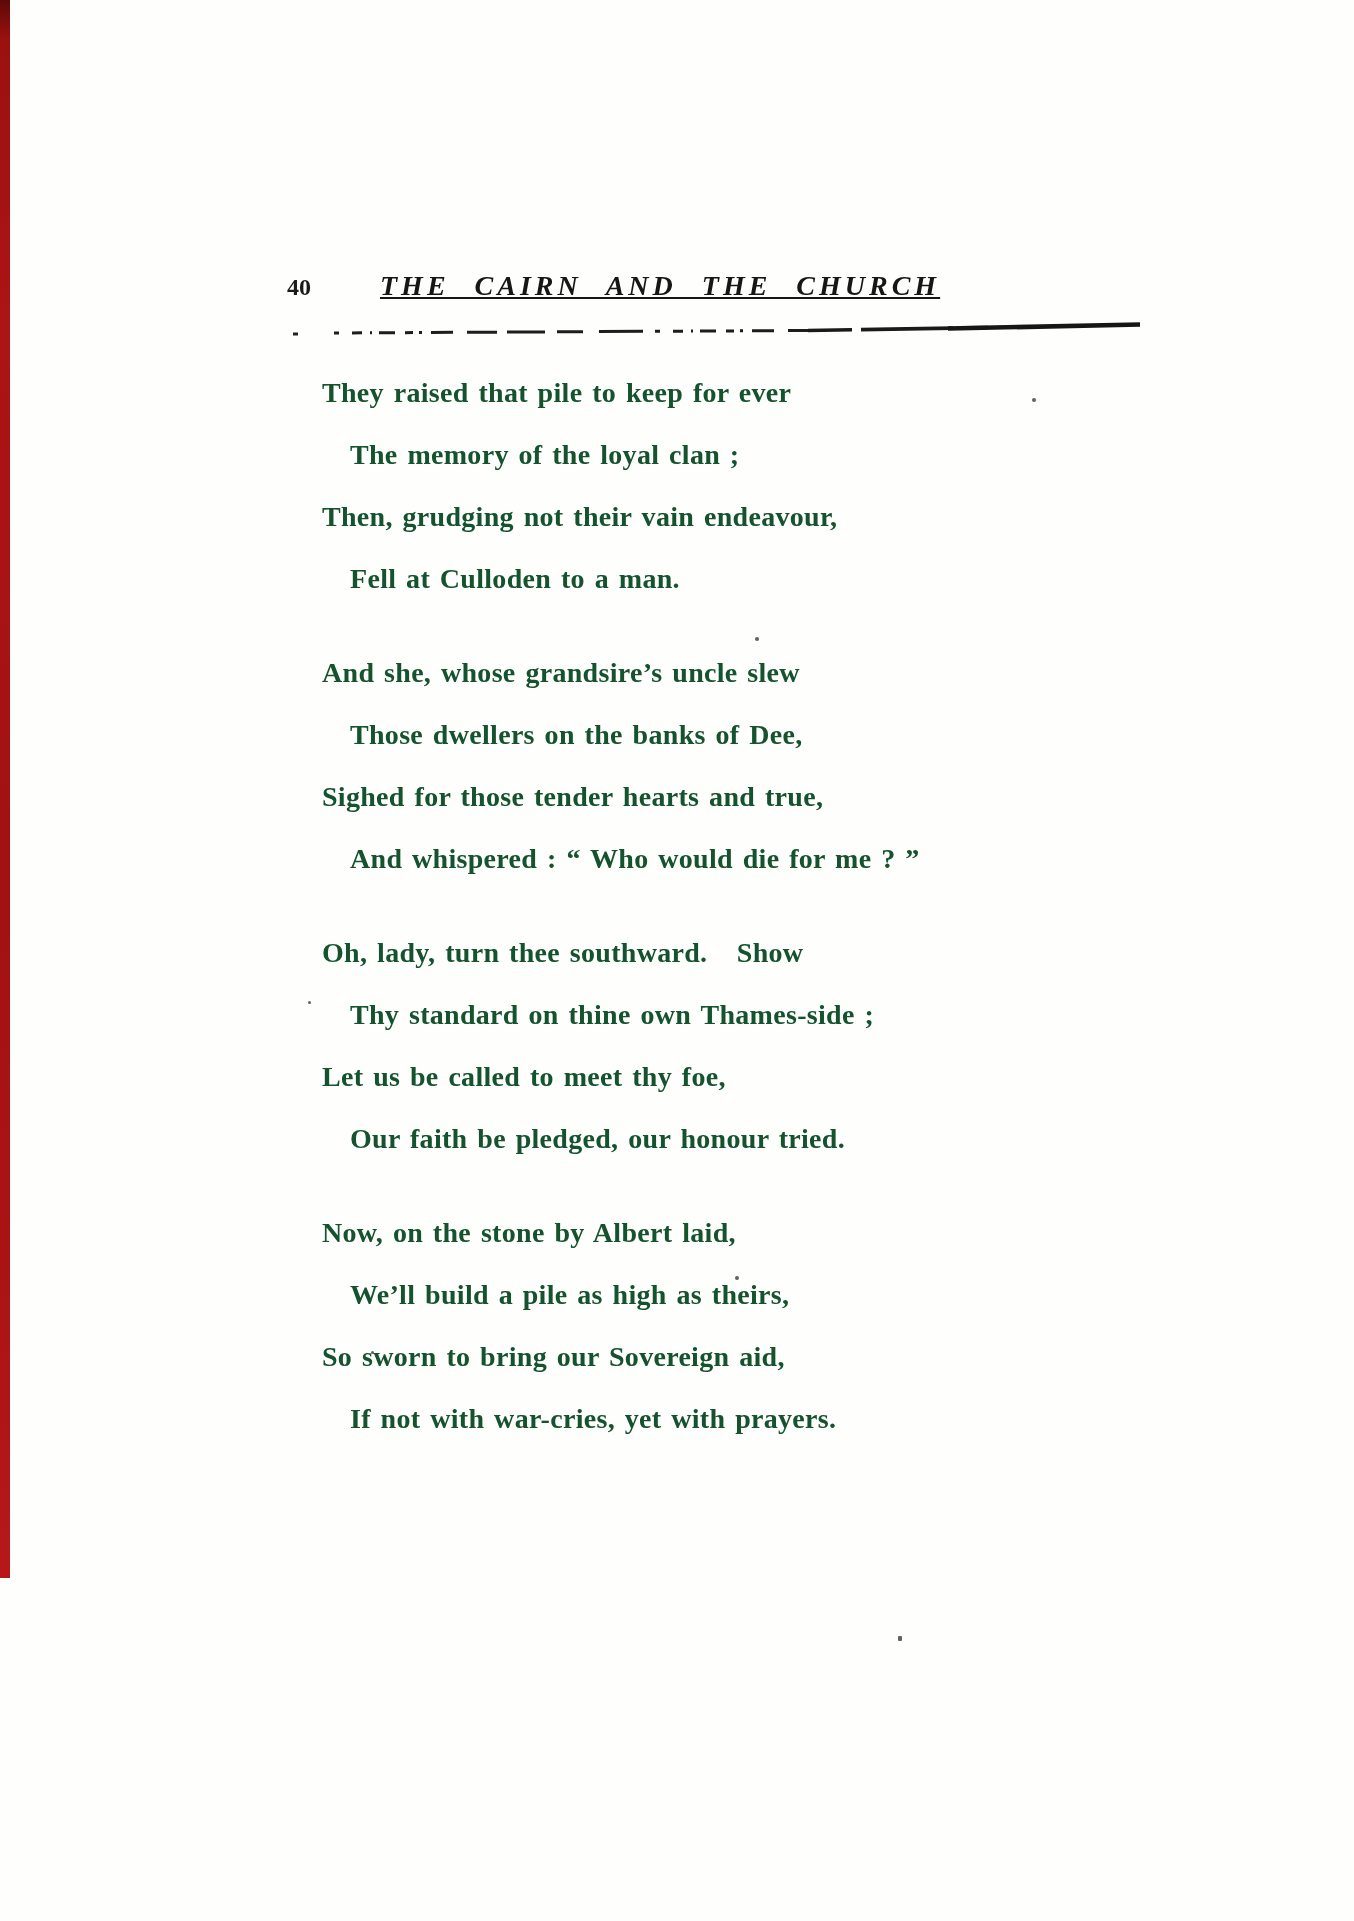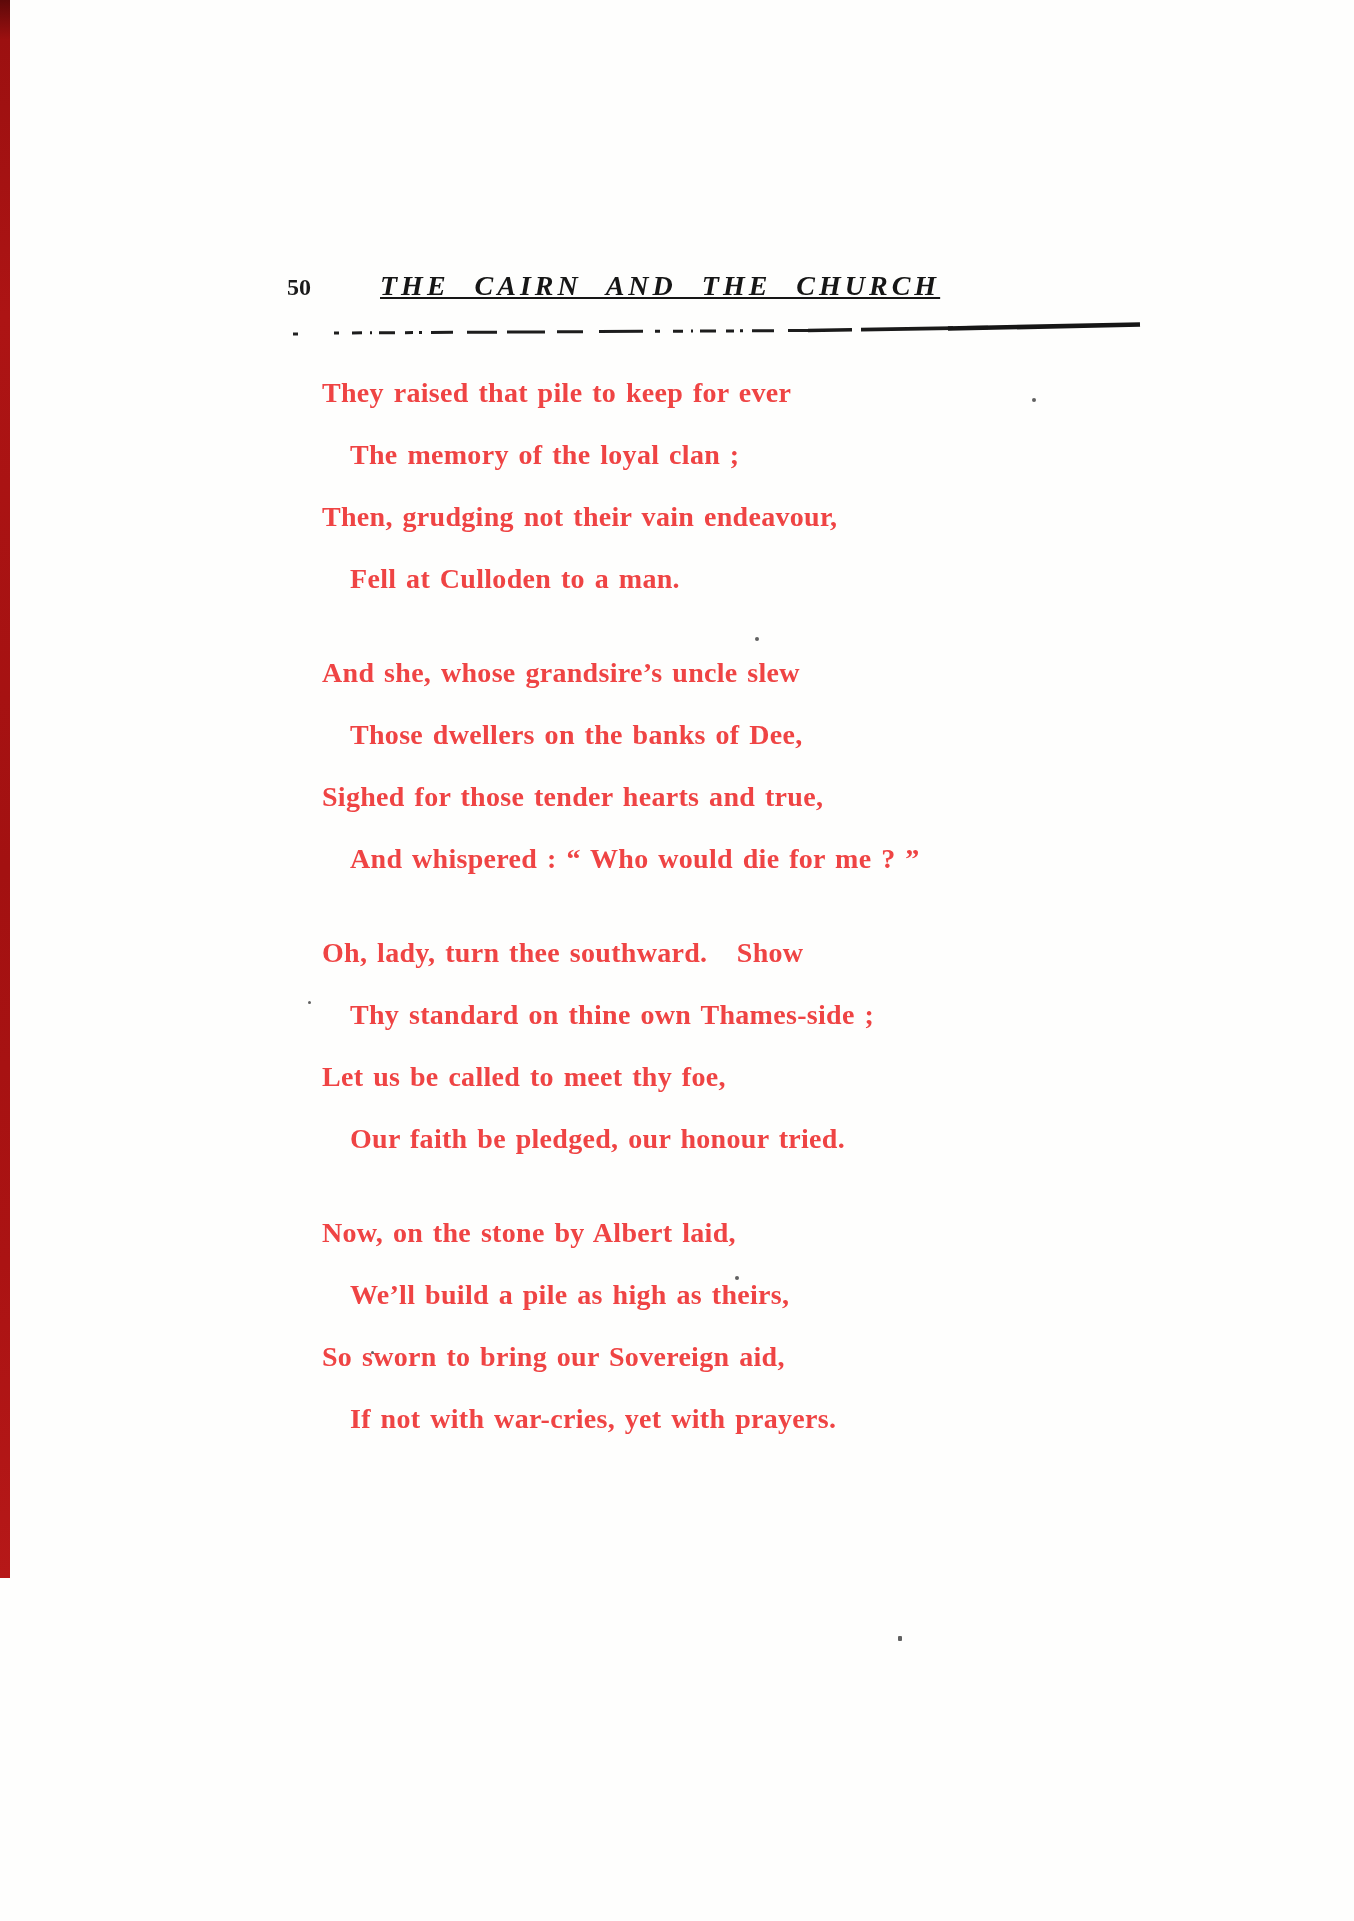--- a/index.html
+++ b/index.html
@@ -60,40 +60,40 @@
   }
   .poem {
     position: absolute;
     left: 322px;
     top: 362px;
     font-size: 28px;
     font-weight: 700;
     line-height: 62px;
     letter-spacing: 0.3px;
     word-spacing: 2.5px;
-    color: #ef4444;
+    color: #14532d;
     white-space: pre;
   }
   .stanza { margin-bottom: 32px; }
   .poem-line.indent { padding-left: 28px; }
   .speck {
     position: absolute;
     background: #3a3a3a;
     border-radius: 50%;
     opacity: 0.8;
   }
 </style>
 </head>
 <body>
 
 <div class="page">
 
   <div class="edge-strip"></div>
 
-  <div class="page-number">50</div>
+  <div class="page-number">40</div>
 
   <div class="header-title">THE CAIRN AND THE CHURCH</div>
 
   <svg class="header-rule" viewBox="0 0 860 18" xmlns="http://www.w3.org/2000/svg">
 
     <line x1="5" y1="14" x2="10" y2="14" stroke="#222" stroke-width="3"></line>
     <path d="M46 13 L520 10.5" stroke="#1d1d1d" stroke-width="3" fill="none" stroke-dasharray="5 13 10 8 2 7 16 10 8 6 3 9 22 14 30 10 38 12 26 16 44 12"></path>
     <path d="M520 10.5 L700 7.5" stroke="#1a1a1a" stroke-width="3.6" fill="none" stroke-dasharray="44 9 92 11 70"></path>
     <path d="M660 8.5 L852 4.5" stroke="#161616" stroke-width="4.6" fill="none"></path>
   </svg>

